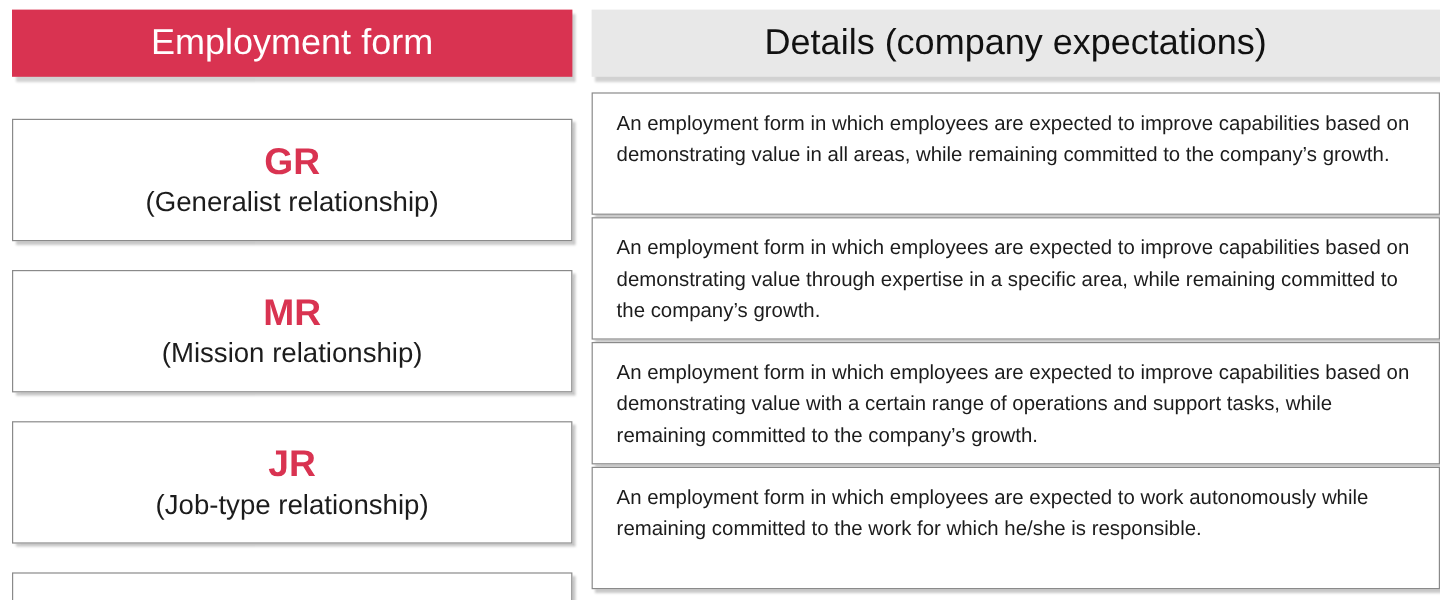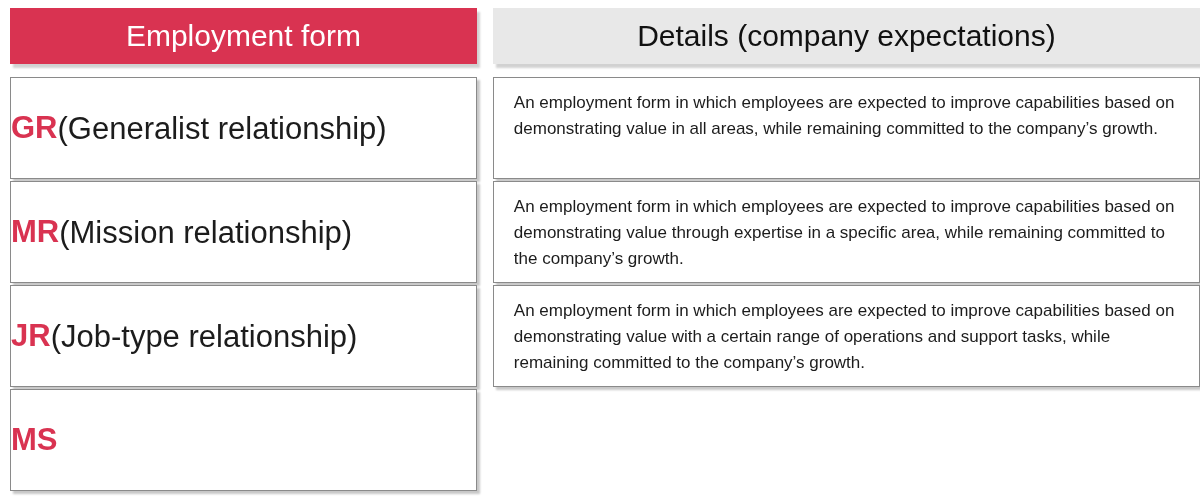--- a/index.html
+++ b/index.html
@@ -19,21 +19,21 @@
   .page {
     position: relative;
     width: 1200px;
     height: 500px;
     padding: 8px 0 0 10px;
     display: flex;
     gap: 16px;
     overflow: hidden;
   }
   .col { display: flex; flex-direction: column; }
-  .col-left  { width: 507px; }
+  .col-left  { width: 507px; gap: 22px; }
   .col-right { width: 768px; }
 
   .hdr {
     height: 56px;
     flex: 0 0 56px;
     display: flex;
     align-items: center;
     justify-content: center;
     font-size: 30px;
     margin-bottom: 13px;
@@ -45,33 +45,34 @@
   .cell {
     background: var(--white);
     border: 1px solid var(--border-gray);
     height: 102px;
     flex: 0 0 102px;
     margin-bottom: 2px;
     box-shadow: 3px 3px 2px rgba(0,0,0,0.22);
   }
   .left-cell {
     display: flex;
-    flex-direction: row;
+    flex-direction: column;
     align-items: center;
+    justify-content: center;
     text-align: center;
   }
   .code {
     color: var(--accent-red);
     font-weight: bold;
     font-size: 31px;
     line-height: 1.15;
   }
   .name {
     color: var(--text-dark);
-    font-size: 31px;
+    font-size: 23px;
     line-height: 1.25;
     margin-top: 2px;
   }
   .right-cell {
     display: flex;
     align-items: flex-start;
     padding: 12px 24px 0 20px;
   }
   .detail {
     margin: 0;
@@ -106,14 +107,17 @@
     <div class="hdr hdr-gray">Details (company expectations)</div>
   <div class="cell right-cell">
     <p class="detail">An employment form in which employees are expected to improve capabilities based on demonstrating value in all areas, while remaining committed to the company’s growth.</p>
   </div>
       <div class="cell right-cell">
     <p class="detail">An employment form in which employees are expected to improve capabilities based on demonstrating value through expertise in a specific area, while remaining committed to the company’s growth.</p>
   </div>
       <div class="cell right-cell">
     <p class="detail">An employment form in which employees are expected to improve capabilities based on demonstrating value with a certain range of operations and support tasks, while remaining committed to the company’s growth.</p>
   </div>
+      <div class="cell right-cell">
+    <p class="detail">An employment form in which employees are expected to work autonomously while remaining committed to the work for which he/she is responsible.</p>
+  </div>
     </div>
 </div>
 
 </body></html>

